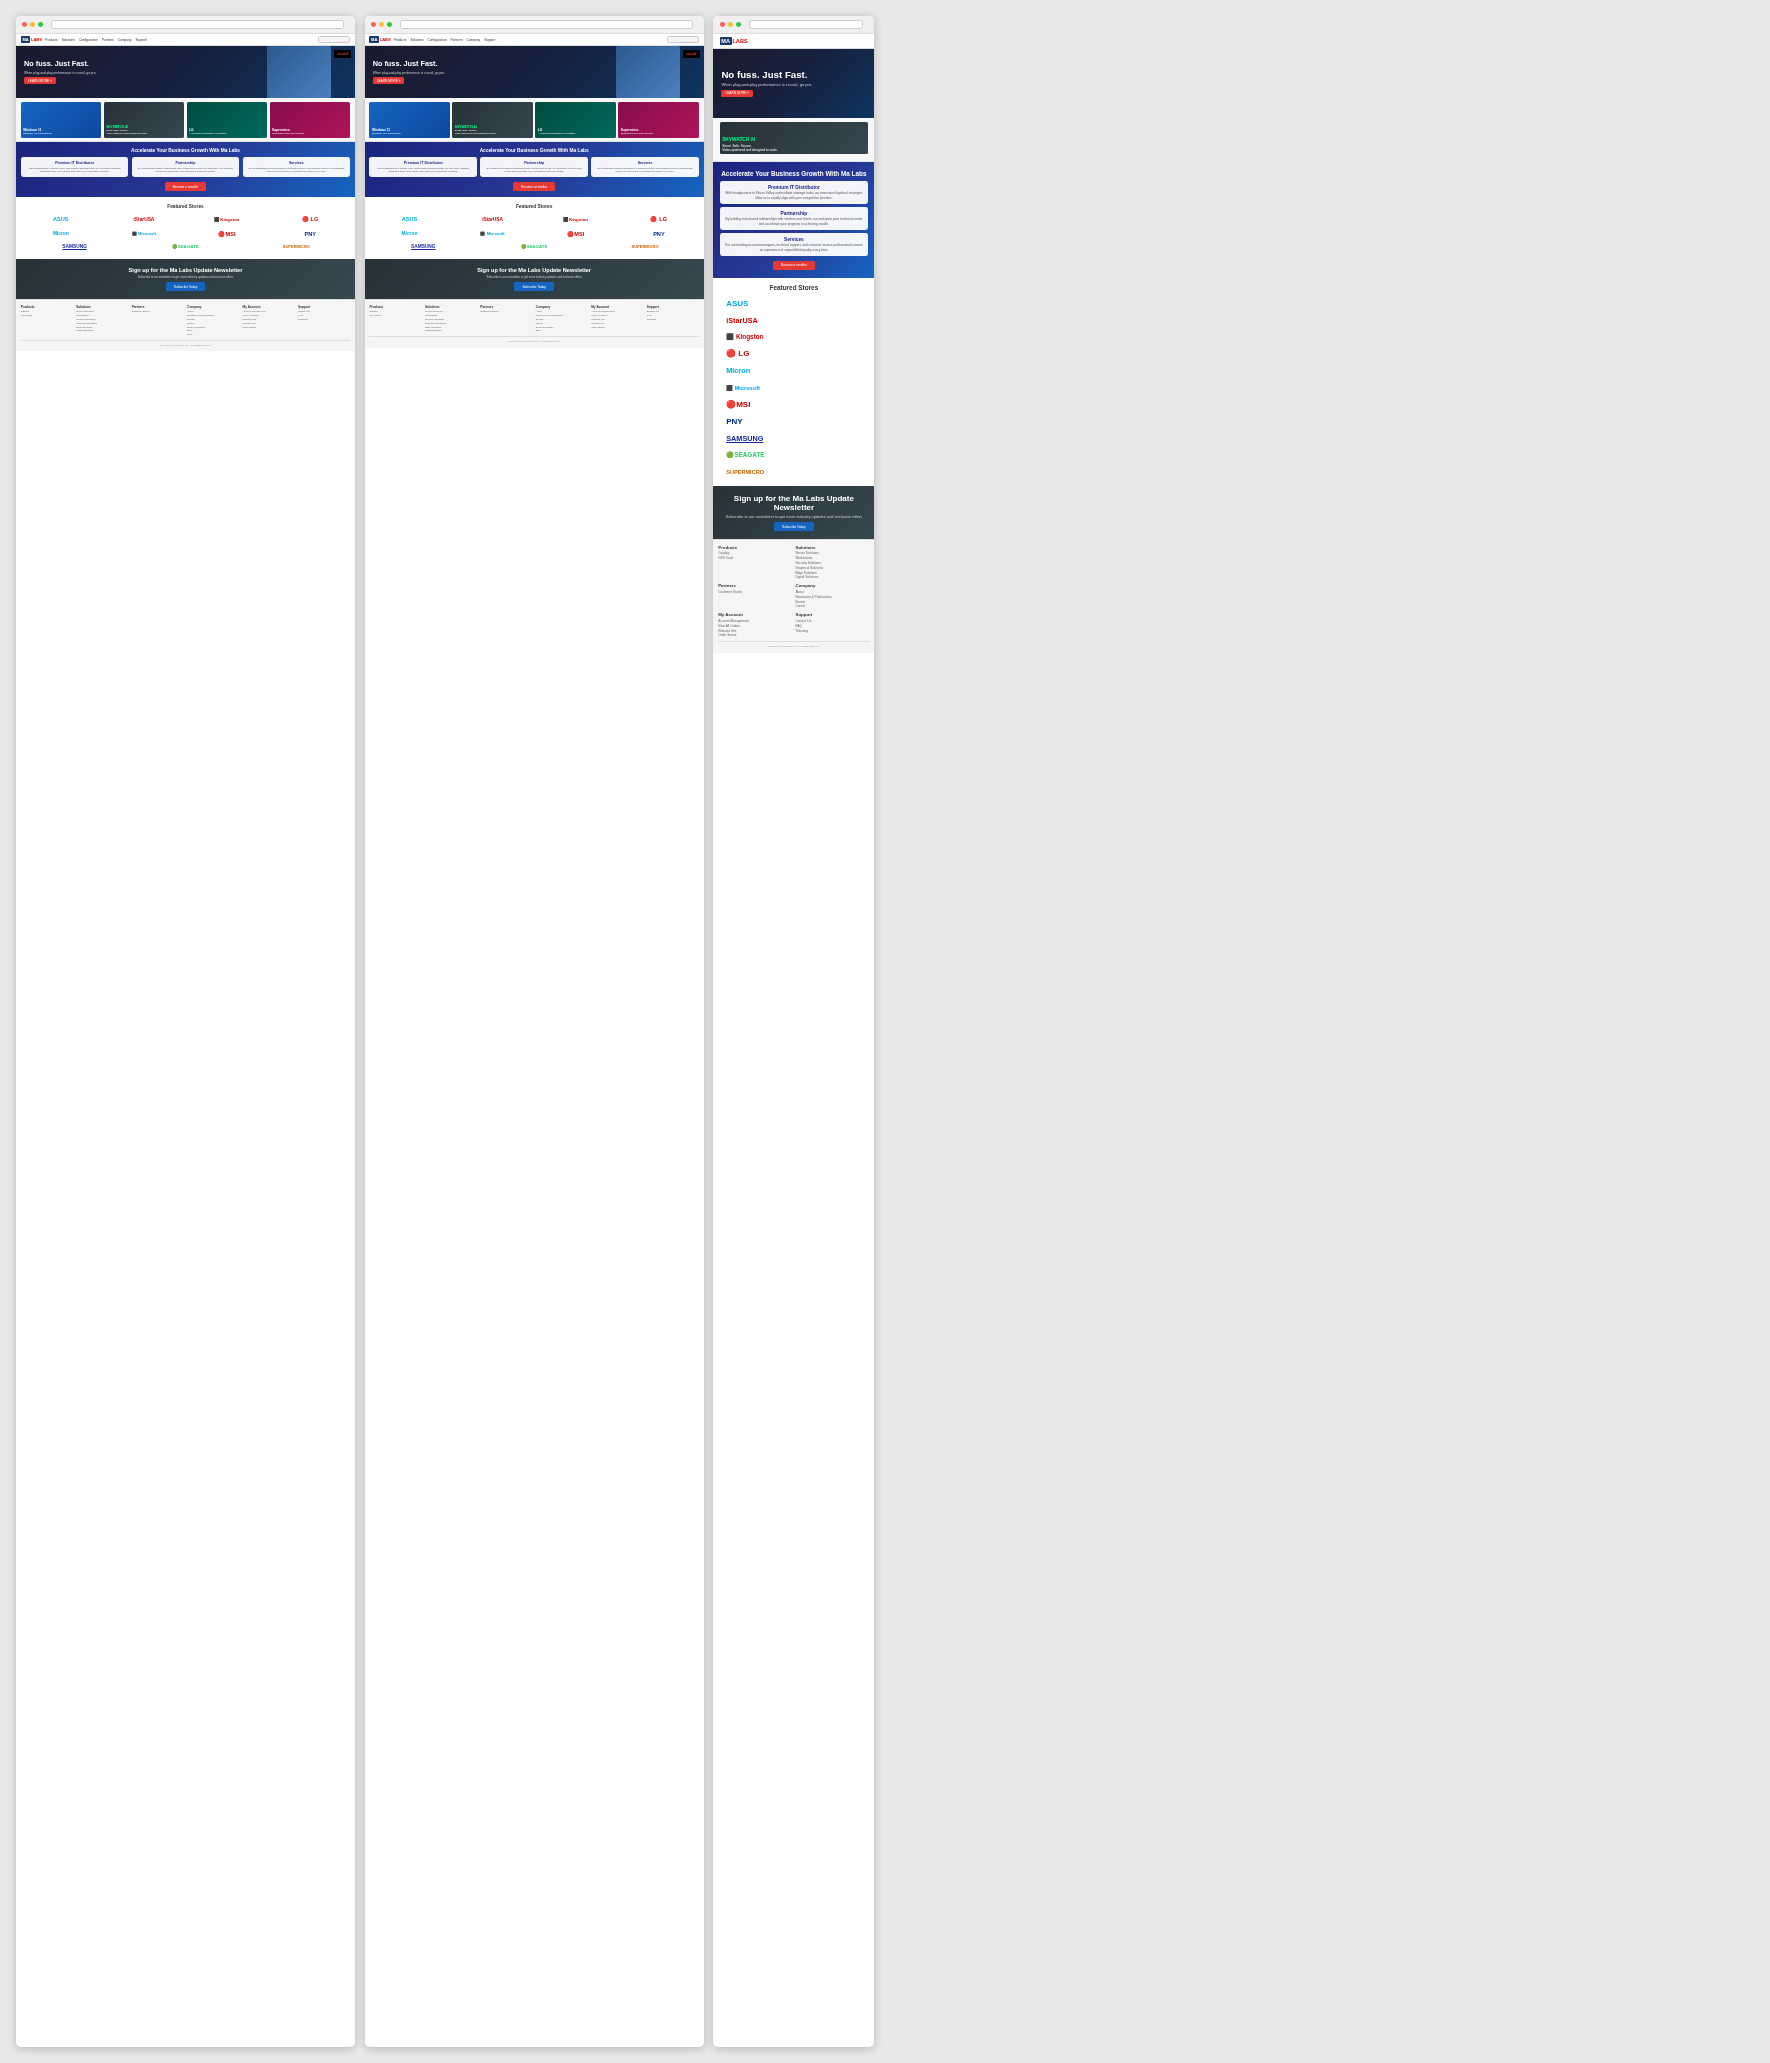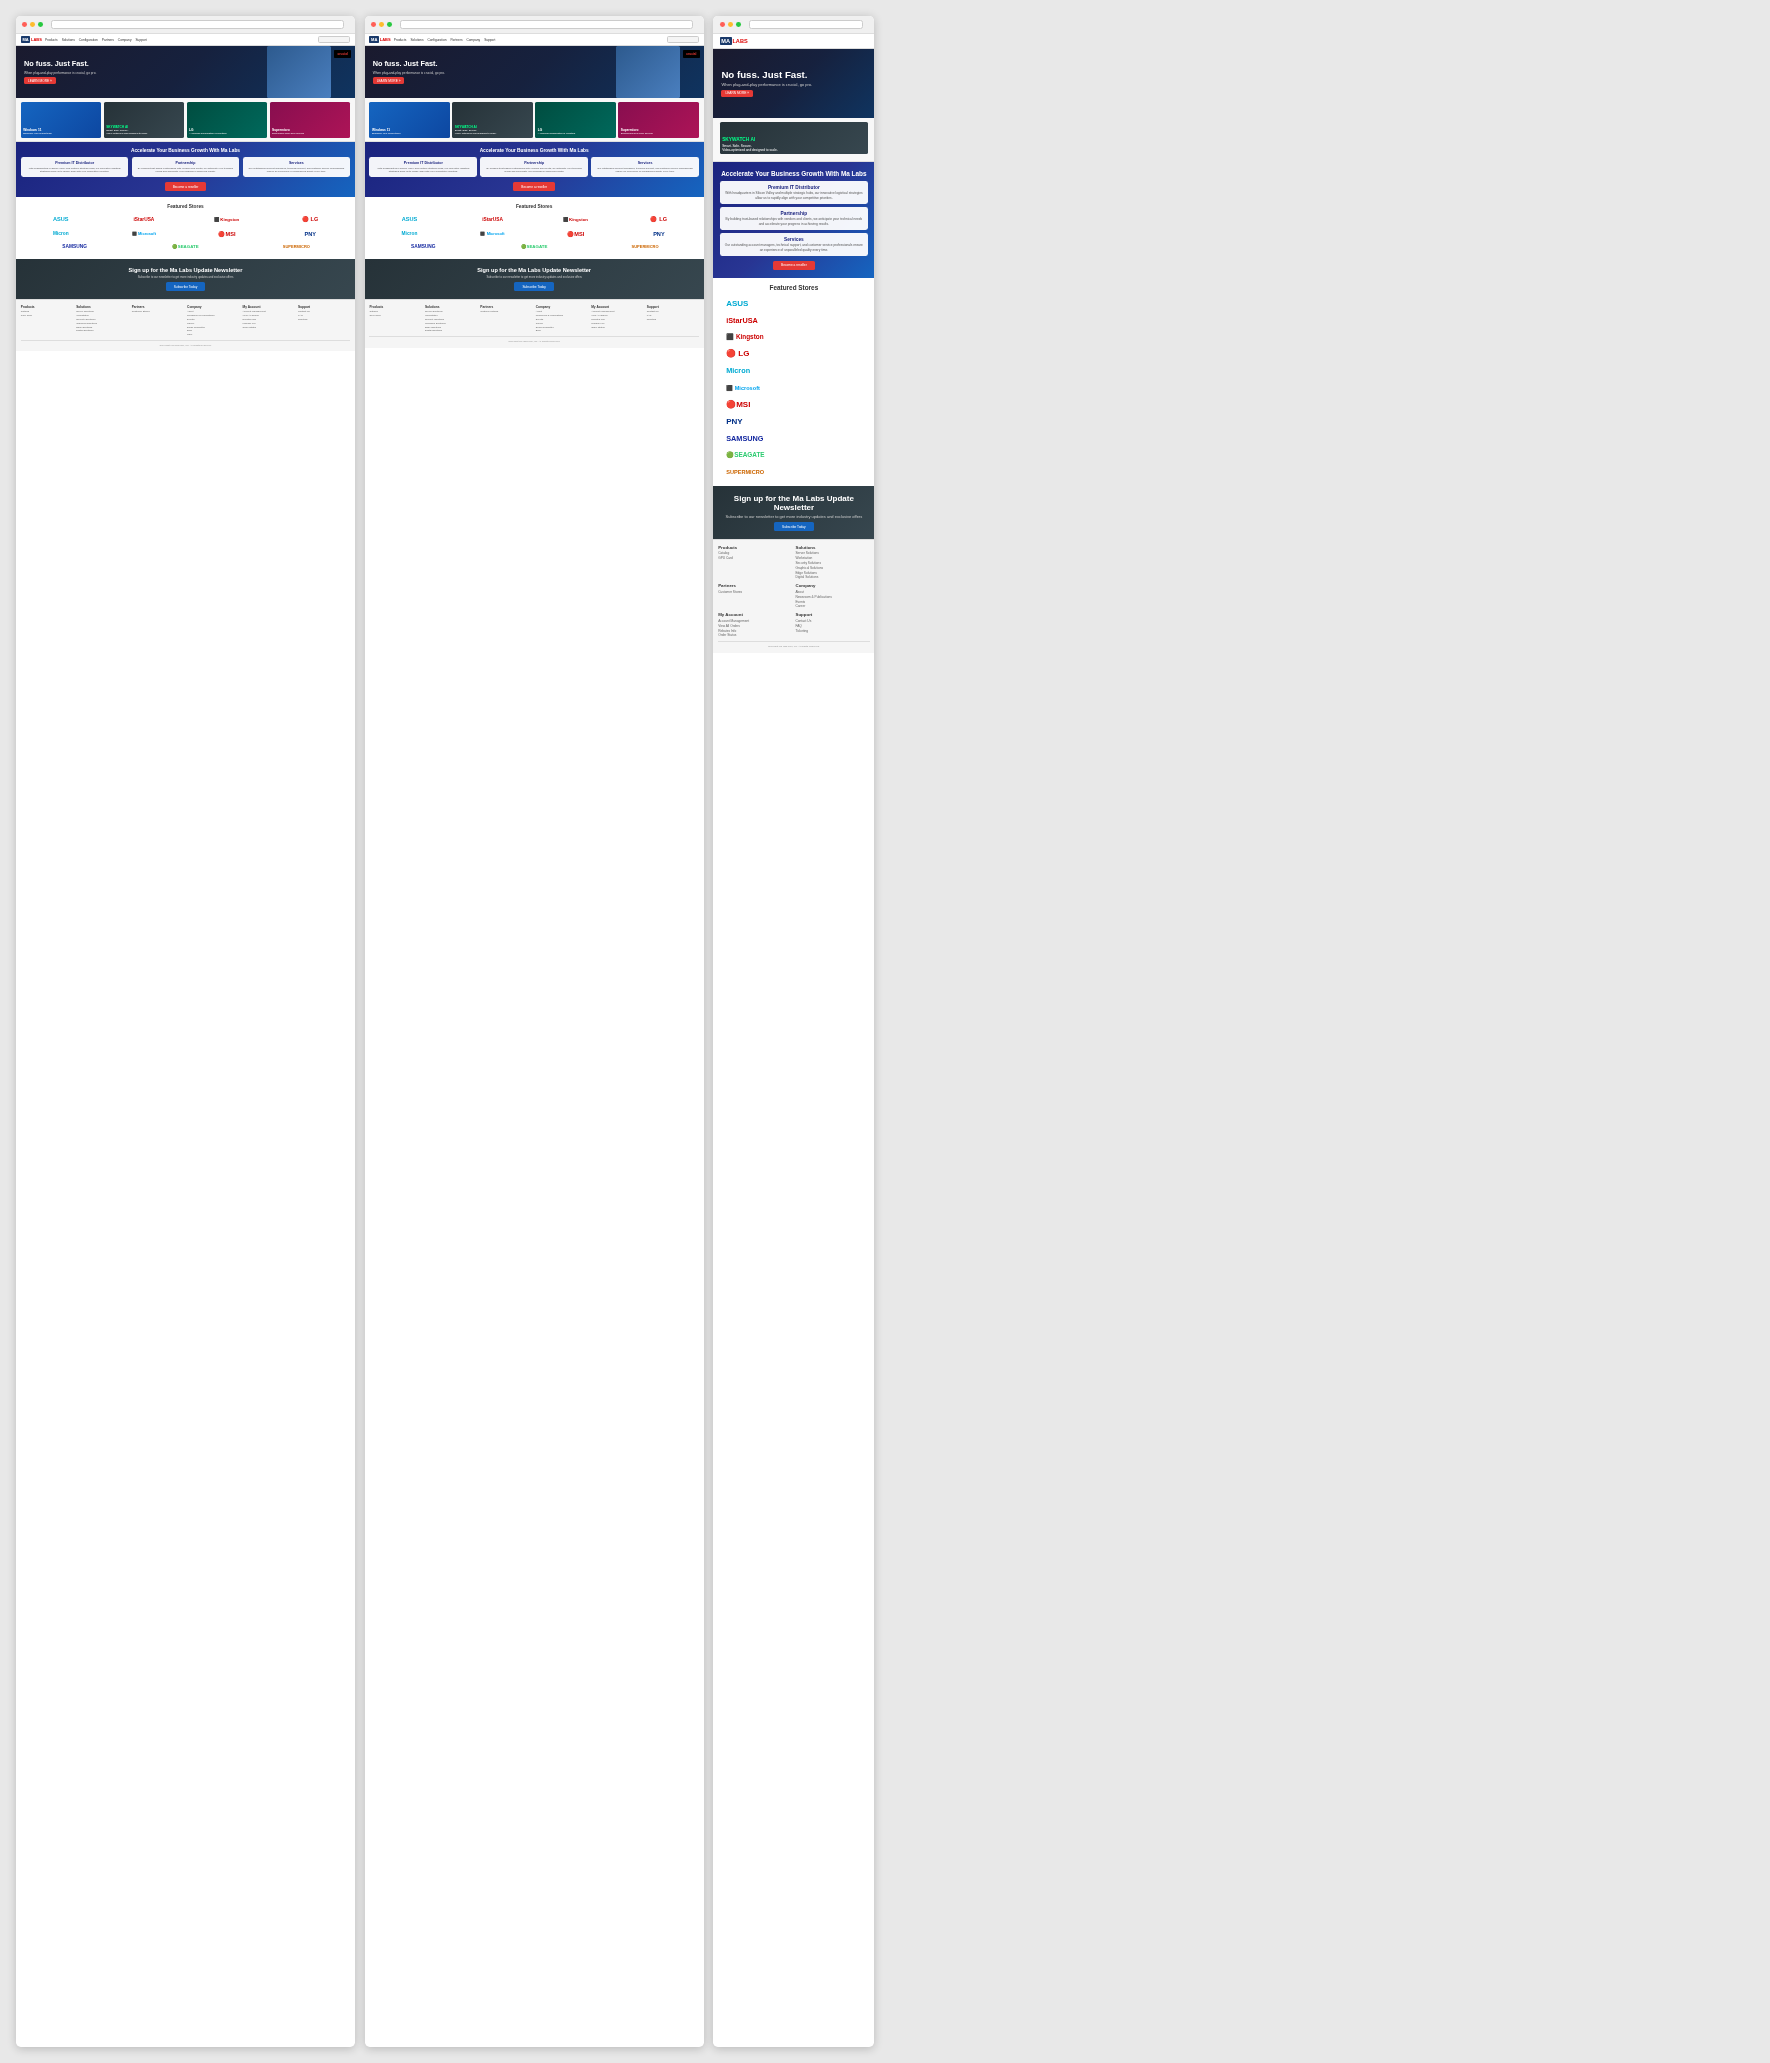--- a/index.html
+++ b/index.html
@@ -295,21 +295,21 @@
     }
 
     .store-asus { color: #00aad2; font-size: 5.6px; }
     .store-istar { color: #cc0000; font-size: 4.8px; }
     .store-kingston { color: #cc0000; font-size: 4.4px; }
     .store-lg { color: #cc0000; font-size: 5.6px; }
     .store-micron { color: #00aad2; font-size: 4.8px; }
     .store-microsoft { color: #00a4ef; font-size: 4px; }
     .store-msi { color: #cc0000; font-size: 5.6px; }
     .store-pny { color: #003087; font-size: 5.6px; }
-    .store-samsung { color: #1428a0; font-size: 4.8px; font-weight: 900; }
+    .store-samsung { color: #1428a0; font-size: 4.8px; font-weight: 900; text-decoration: underline; }
     .store-seagate { color: #2ecc71; font-size: 4.4px; }
     .store-supermicro { color: #cc6600; font-size: 4px; }
 
     .stores-grid-3 {
       display: grid;
       grid-template-columns: repeat(3, 1fr);
       gap: 3.2px;
       margin-top: 1.6px;
     }
 

